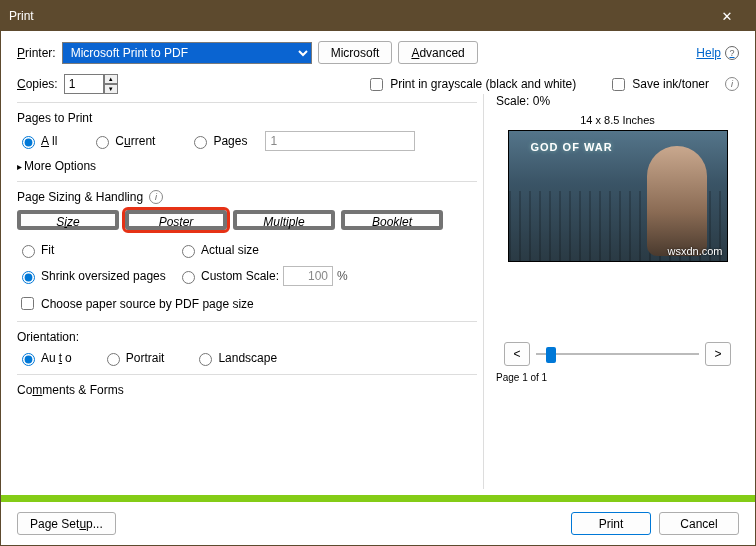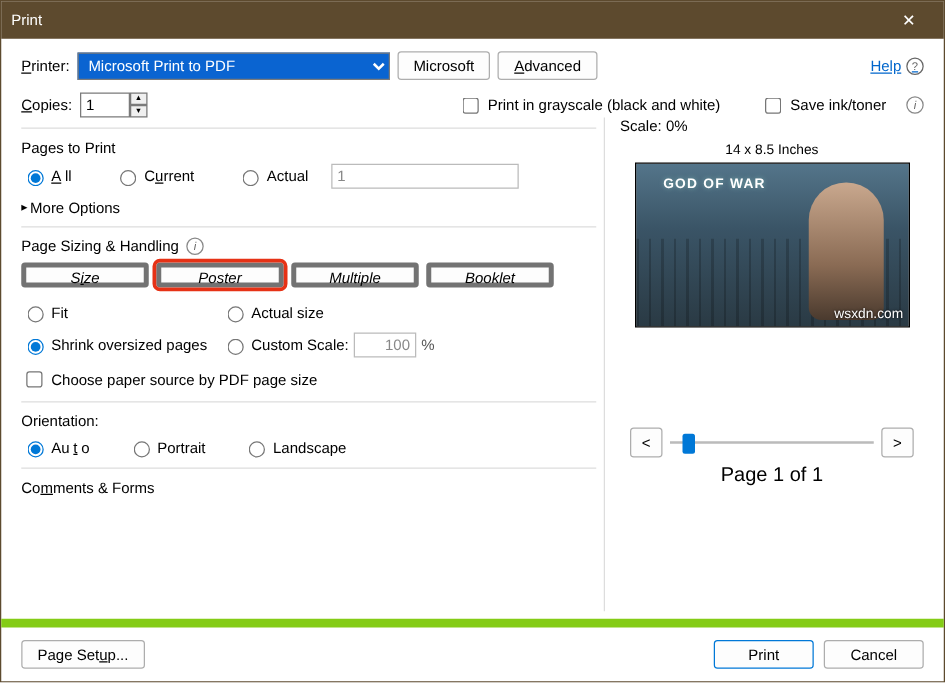--- a/index.html
+++ b/index.html
@@ -50,21 +50,21 @@
 .preview-box { margin: 0 auto; width: 220px; height: 132px; border: 1px solid #000; background: linear-gradient(180deg,#54758a 0%, #3a5466 40%, #2a3a44 100%); position: relative; overflow: hidden; }
 .preview-box .logo { position: absolute; top: 10px; left: 22px; color: #fff; font-size: 11px; font-weight: bold; letter-spacing: 1px; text-shadow: 0 0 4px #7aa; }
 .preview-box .figure { position: absolute; right: 20px; top: 15px; width: 60px; height: 110px; background: linear-gradient(180deg,#c9a88e 0%, #8a6b54 60%, #4a3a2e 100%); border-radius: 30px 30px 10px 10px; }
 .preview-box .trees { position: absolute; bottom: 0; left: 0; right: 0; height: 70px; background: repeating-linear-gradient(90deg, rgba(0,0,0,0.2) 0 2px, transparent 2px 10px); }
 .watermark { position: absolute; right: 4px; bottom: 4px; color: #fff; font-size: 11px; text-shadow: 0 0 2px #000; }
 .nav-row { display: flex; align-items: center; gap: 6px; margin-top: 80px; padding: 0 8px; }
 .nav-btn { width: 26px; height: 24px; font-size: 12px; border: 1px solid #adadad; border-radius: 3px; background: #fdfdfd; cursor: pointer; }
 .slider { flex: 1; position: relative; height: 20px; }
 .slider-track { position: absolute; top: 9px; left: 0; right: 0; height: 2px; background: #bbb; }
 .slider-thumb { position: absolute; top: 3px; left: 10px; width: 10px; height: 16px; background: #0078d7; border-radius: 2px; }
-.page-of { text-align: center; font-size: 16px; margin-top: 6px; }
+.page-of { text-align: left; font-size: 10px; margin-top: 6px; }
 .footer { border-top: 7px solid #84cc16; padding: 10px 16px; display: flex; align-items: flex-start; }
 .footer .spacer { flex: 1; }
 .footer .btn { width: 80px; }
 .footer .btn.primary { border: 1.5px solid #0078d7; }
 </style>
 </head>
 <body>
 
 <div class="window">
   <div class="titlebar">
@@ -114,21 +114,21 @@
         <hr class="sep">
         <div class="section-title">Pages to Print</div>
         <div class="radio-row">
           <label class="radio-opt"><input type="radio" name="ptp" checked="" style=""><span class="label-u">A</span>ll</label>
           <label class="radio-opt">
               <input type="radio" name="ptp" style="">
               <span>C<span class="label-u">u</span>rrent</span>
             </label>
           <label class="radio-opt" style="margin-right:12px">
               <input type="radio" name="ptp" style="">
-              <span>Actual</span>
+              <span>Pages</span>
             </label>
           <input class="pages-input" value="1" style="">
         </div>
         <div class="more-opt">
           <span class="tri">▸</span>
           <span>More Options</span>
         </div>
 
         <hr class="sep">
         <div style="display:flex;align-items:center;gap:6px">

